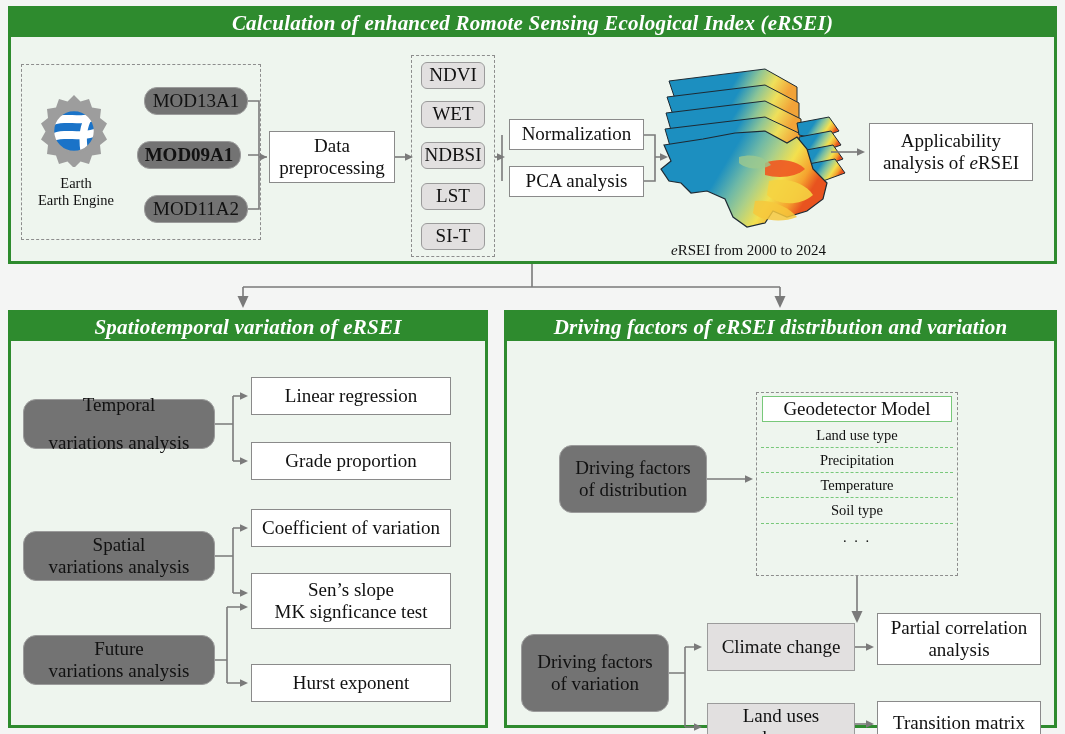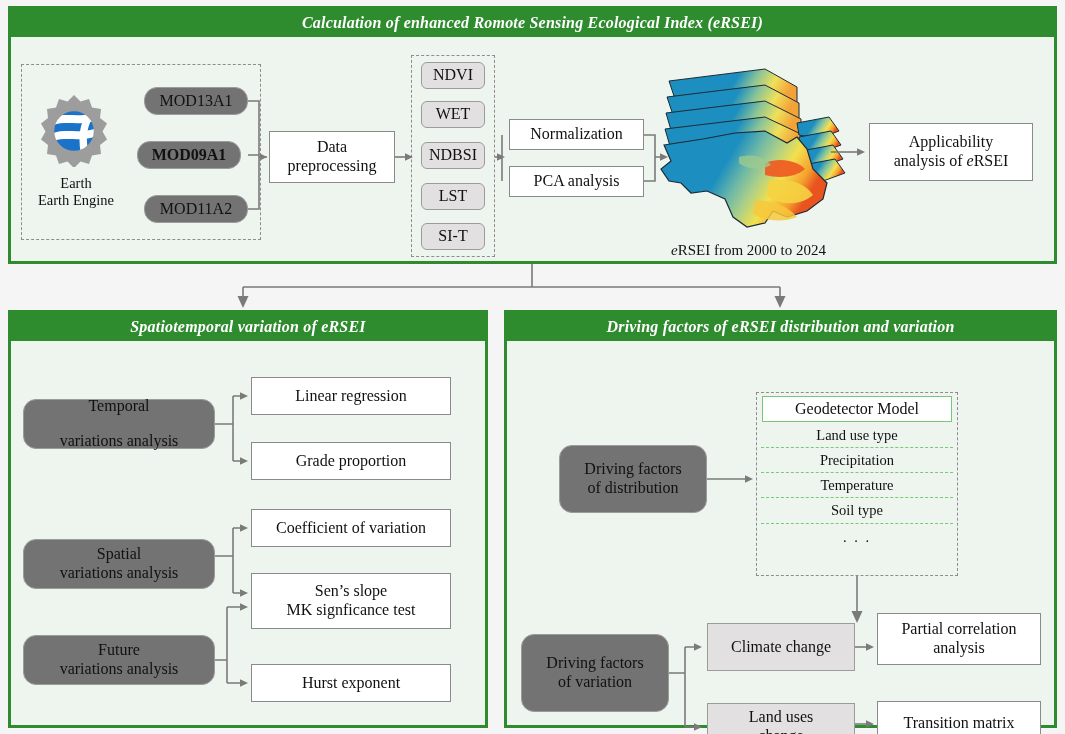--- a/index.html
+++ b/index.html
@@ -3,30 +3,30 @@
 <meta charset="utf-8">
 <style>
   html,body{margin:0;padding:0;background:#f4f5f4;}
   body{
     font-family:"Liberation Serif","DejaVu Serif",serif;
     width:1065px;height:734px;position:relative;overflow:hidden;
   }
   .panel{position:absolute;background:#eef5ee;border:3px solid #2e8b2e;box-sizing:border-box;}
   .panel-header{
     position:absolute;left:0;right:0;top:0;height:28px;background:#2e8b2e;
-    color:#ffffff;font-style:italic;font-weight:bold;font-size:16px;
+    color:#ffffff;font-style:italic;font-weight:bold;font-size:21px;
     display:flex;align-items:center;justify-content:center;letter-spacing:.2px;
   }
   .panel-body{position:absolute;left:0;right:0;top:28px;bottom:0;}
 
   
   .box{
     position:absolute;box-sizing:border-box;display:flex;align-items:center;
     justify-content:center;text-align:left;line-height:1.18;
-    font-size:16px;color:#111;
+    font-size:19px;color:#111;
   }
   .box-white{background:#ffffff;border:1px solid #8a8a8a;}
   .box-gray{background:#e2e0e0;border:1px solid #9b9b9b;}
   .box-gray-round{background:#737373;border:1px solid #9b9b9b;border-radius:13px;}
   .box-gray-round-sm{background:#e2e0e0;border:1px solid #9b9b9b;border-radius:6px;}
   .dashbox{position:absolute;box-sizing:border-box;border:1.5px dashed #8d8d8d;}
   .plain{position:absolute;text-align:center;font-size:14.5px;color:#111;line-height:1.2;}
 
   svg.conn{position:absolute;left:0;top:0;overflow:visible;pointer-events:none;}
   .ln{stroke:#7a7a7a;stroke-width:1.6;fill:none;}
@@ -171,21 +171,21 @@
 
 <div class="panel" style="left:8px;top:310px;width:480px;height:418px;padding-left:17px;">
   <div class="panel-header">Spatiotemporal variation of eRSEI</div>
   <div class="panel-body">
 
     <div class="box box-gray-round" style="left:12px;top:58px;width:192px;height:50px;flex-direction:column;gap:16px;">
       <div>Temporal</div>
       <div>variations analysis</div>
     </div>
 
-    <div class="box box-gray-round" style="left:12px;top:198px;width:192px;height:50px;flex-direction:column;">
+    <div class="box box-gray-round" style="left:12px;top:190px;width:192px;height:50px;flex-direction:column;">
       <div>Spatial</div>
       <div>variations analysis</div>
     </div>
 
     <div class="box box-gray-round" style="left:12px;top:294px;width:192px;height:50px;flex-direction:column;">
       <div>Future</div>
       <div>variations analysis</div>
     </div>
 
     <div class="box box-white" style="left:240px;top:36px;width:200px;height:38px;">Linear regression</div>

